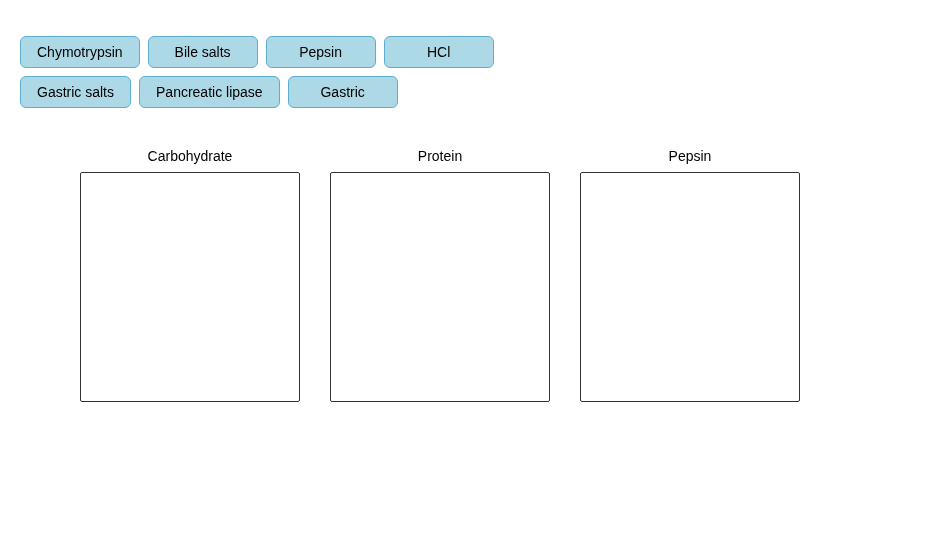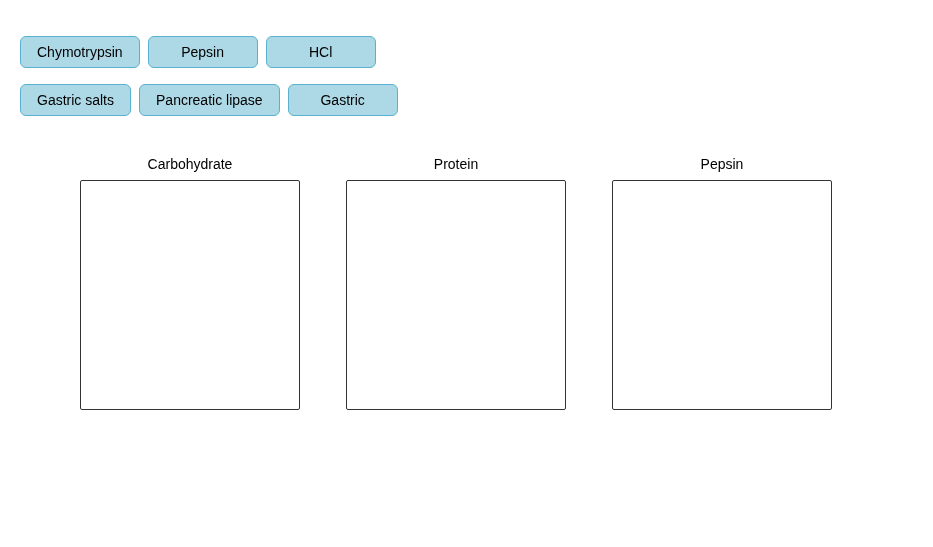--- a/index.html
+++ b/index.html
@@ -20,21 +20,21 @@
     .instructions {
       font-size: 14px;
       line-height: 1.5;
       margin-bottom: 20px;
       max-width: 920px;
     }
 
     .labels-container {
       display: flex;
       flex-direction: column;
-      gap: 16px;
+      gap: 8px;
       margin-bottom: 40px;
       max-width: 790px;
     }
 
     .labels-row {
       display: flex;
       gap: 8px;
       align-items: center;
     }
 
@@ -74,36 +74,37 @@
     .drop-zone-box {
       width: 220px;
       height: 230px;
       border: 1.5px solid #333;
       border-radius: 2px;
       background: #ffffff;
     }
 
     .drop-zones-row {
       display: flex;
-      gap: 16px;
+      gap: 0px;
     }
 
     .drop-zone-wrapper:not(:last-child) {
       margin-right: 30px;
     }
   </style>
 </head>
 <body>
 
 <p class="instructions"></p>
 
 <div class="labels-container">
   <div class="labels-row">
 
   <div class="label-chip" draggable="true">Chymotrypsin</div>
+      <div class="label-chip" draggable="true">Bile salts</div>
       <div class="label-chip" draggable="true">Pepsin</div>
       <div class="label-chip" draggable="true">HCl</div>
     </div>
   <div class="labels-row">
 
   <div class="label-chip" draggable="true">Gastric salts</div>
       <div class="label-chip" draggable="true">Pancreatic lipase</div>
       <div class="label-chip" draggable="true">Gastric</div>
     </div>
 </div>

